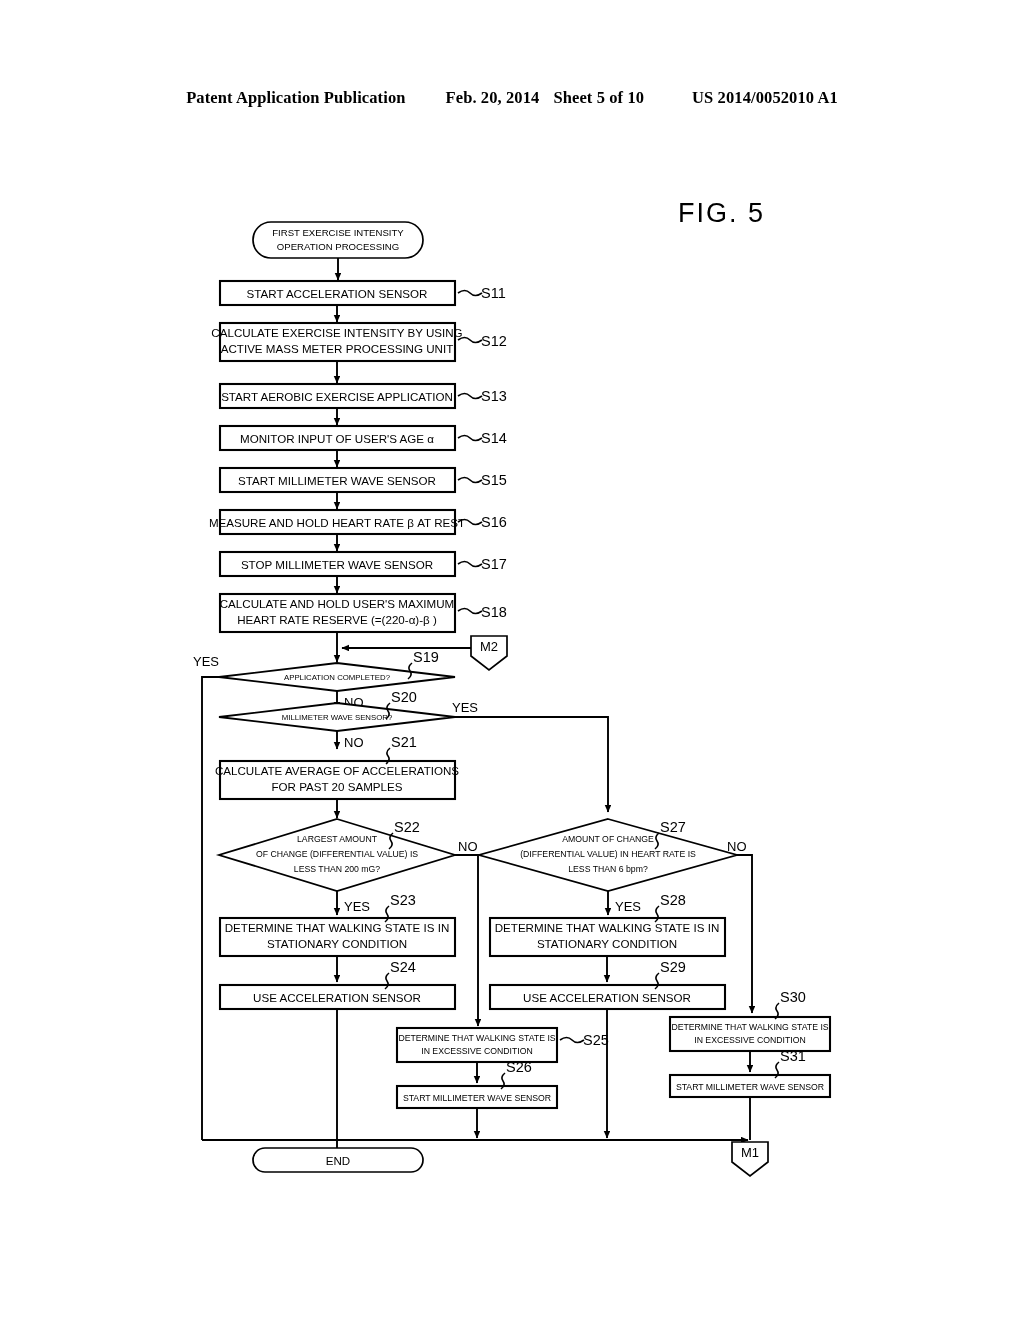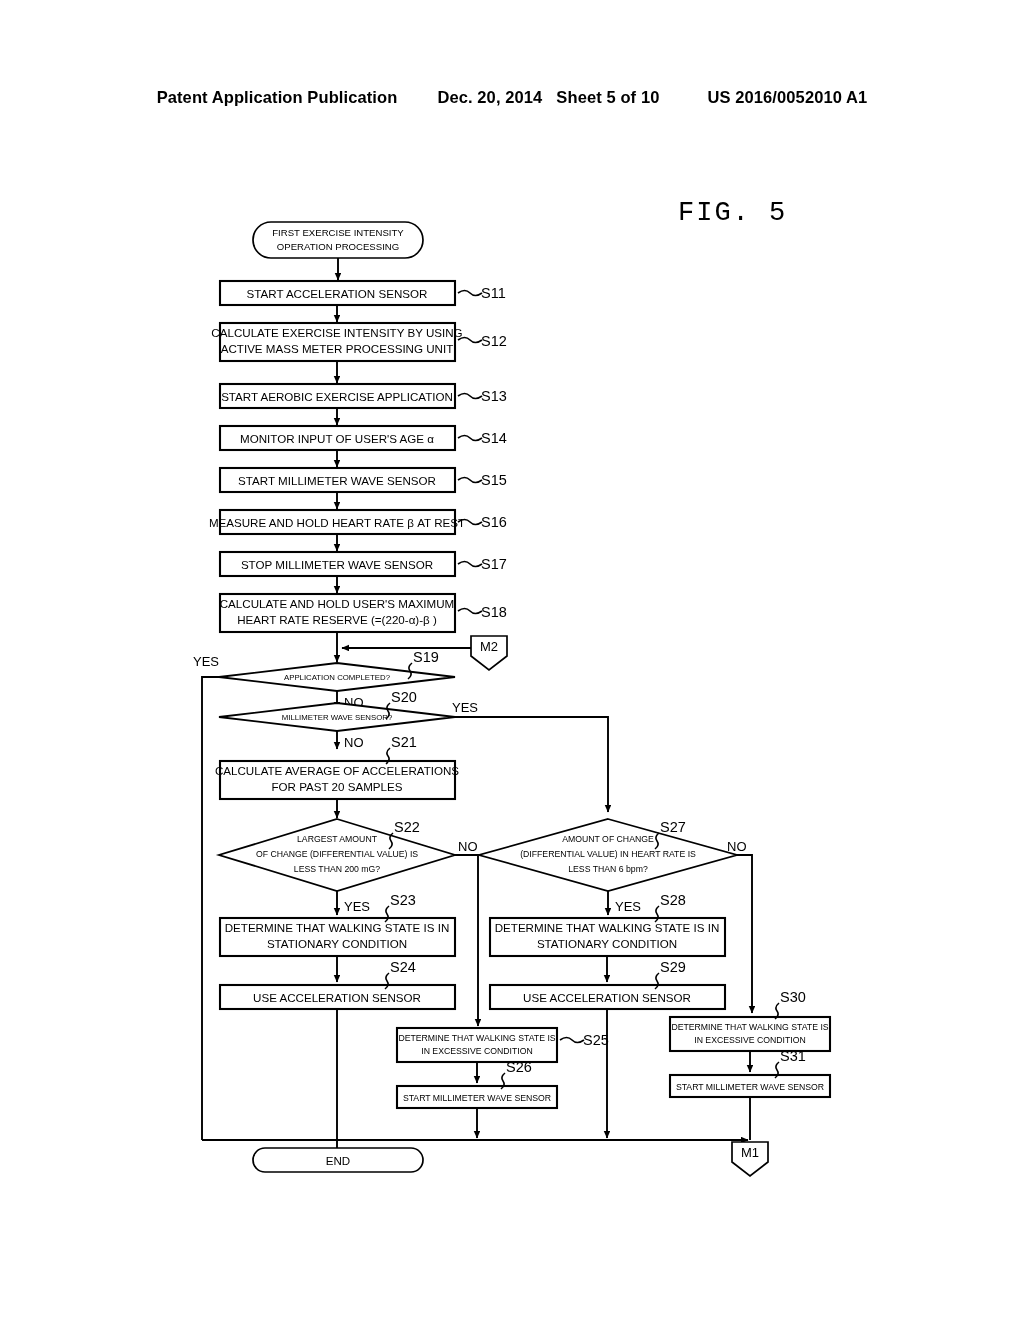--- a/index.html
+++ b/index.html
@@ -1,28 +1,28 @@
 <!DOCTYPE html>
 <html><head>
 <meta charset="utf-8">
 <style>
   html,body{margin:0;padding:0;background:#ffffff;}
   body{width:1024px;height:1320px;font-family:"Liberation Sans",sans-serif;color:#000;}
   #page{position:relative;width:1024px;height:1320px;overflow:hidden;background:#fff;}
 
   .hdr{position:absolute;top:88px;left:0;width:1024px;display:flex;justify-content:center;
-       align-items:flex-start;font-family:Liberation Sans, sans-serif;font-weight:bold;font-size:16.5px;
+       align-items:flex-start;font-family:Liberation Serif, serif;font-weight:bold;font-size:16.5px;
        letter-spacing:.1px;}
   .hdr .h1{}
   .hdr .h2{margin-left:40px;}
   .hdr .h3{margin-left:14px;}
   .hdr .h4{margin-left:48px;}
 
   .figtitle{position:absolute;left:678px;top:198px;font-size:27px;letter-spacing:2px;
-            font-family:Liberation Mono, monospace;font-weight:400;}
+            font-family:Liberation Sans, sans-serif;font-weight:400;}
 
   svg#flow{position:absolute;left:0;top:0;width:1024px;height:1320px;}
 
   .nodeText{font-family:"Liberation Sans",sans-serif;fill:#000;text-anchor:middle;}
   .t12{font-size:11.6px;}
   .t10{font-size:9.6px;}
   .t9{font-size:8.7px;}
   .t8{font-size:7.8px;}
   .lbl{font-family:"Liberation Sans",sans-serif;fill:#000;font-size:13px;}
   .step{font-family:"Liberation Sans",sans-serif;fill:#000;font-size:14.5px;}
@@ -33,23 +33,23 @@
   .ln{stroke:#000;stroke-width:1.9;fill:none;}
   .tick{stroke:#000;stroke-width:1.6;fill:none;}
 </style>
 </head>
 <body>
 
 <div id="page">
 
   <div class="hdr">
     <span class="h1">Patent Application Publication</span>
-    <span class="h2">Dec. 20, 2014</span>
+    <span class="h2">Feb. 20, 2014</span>
     <span class="h3">Sheet 5 of 10</span>
-    <span class="h4">US 2016/0052010 A1</span>
+    <span class="h4">US 2014/0052010 A1</span>
   </div>
 
   <div class="figtitle">FIG.  5</div>
 
   <svg id="flow" viewBox="0 0 1024 1320">
     <defs>
       <marker id="ah" markerWidth="9" markerHeight="9" refX="7.4" refY="3.4" orient="auto" markerUnits="userSpaceOnUse">
         <path d="M0,0 L8,3.4 L0,6.8 z" fill="#000"></path>
       </marker>
     </defs>

